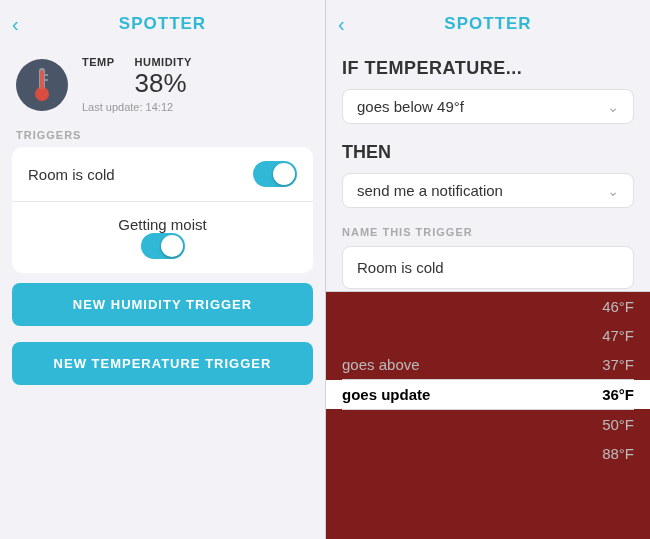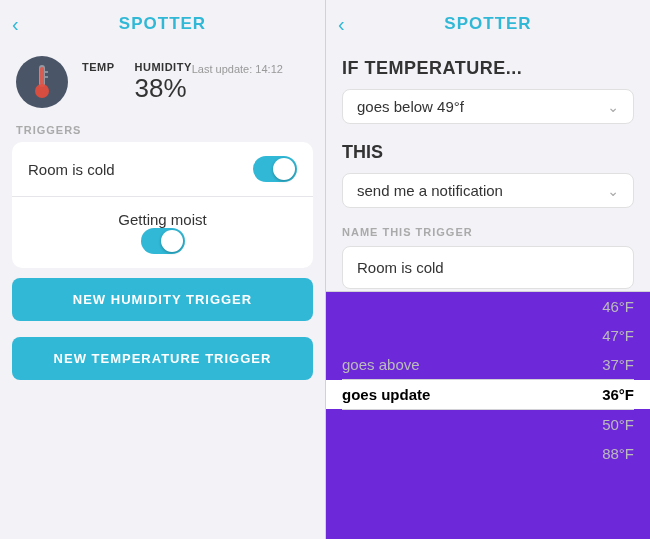--- a/index.html
+++ b/index.html
@@ -67,21 +67,21 @@
       height: 52px;
       border-radius: 50%;
       background: #4a5568;
       display: flex;
       align-items: center;
       justify-content: center;
       flex-shrink: 0;
     }
     .sensor-readings {
       display: flex;
-      flex-direction: row;
+      flex-direction: column;
     }
     .sensor-values {
       display: flex;
       gap: 20px;
       align-items: baseline;
     }
     .sensor-label {
       font-size: 11px;
       font-weight: 700;
       color: #333;
@@ -227,21 +227,21 @@
       font-size: 15px;
       color: #333;
       width: 100%;
       outline: none;
       margin-bottom: 14px;
     }
 
     
     .picker-area {
       border-top: 1px solid #d1d1d6;
-      background: #6d28d9;
+      background: #7f1d1d;
       flex: 1;
     }
     .picker-row {
       display: flex;
       justify-content: space-between;
       align-items: center;
       padding: 6px 16px;
     }
     .picker-left {
       font-size: 15px;
@@ -325,21 +325,21 @@
   </div>
 
   <div class="right-content">
     <div class="if-label">IF TEMPERATURE...</div>
 
     <div class="dropdown-selector">
       <span class="dropdown-text">goes below 49°f</span>
       <span class="chevron-down">⌄</span>
     </div>
 
-    <div class="then-label">THIS</div>
+    <div class="then-label">THEN</div>
 
     <div class="dropdown-selector">
       <span class="dropdown-text">send me a notification</span>
       <span class="chevron-down">⌄</span>
     </div>
 
     <div class="name-label">NAME THIS TRIGGER</div>
 
     <input type="text" class="text-input" value="Room is cold" style="">
 

